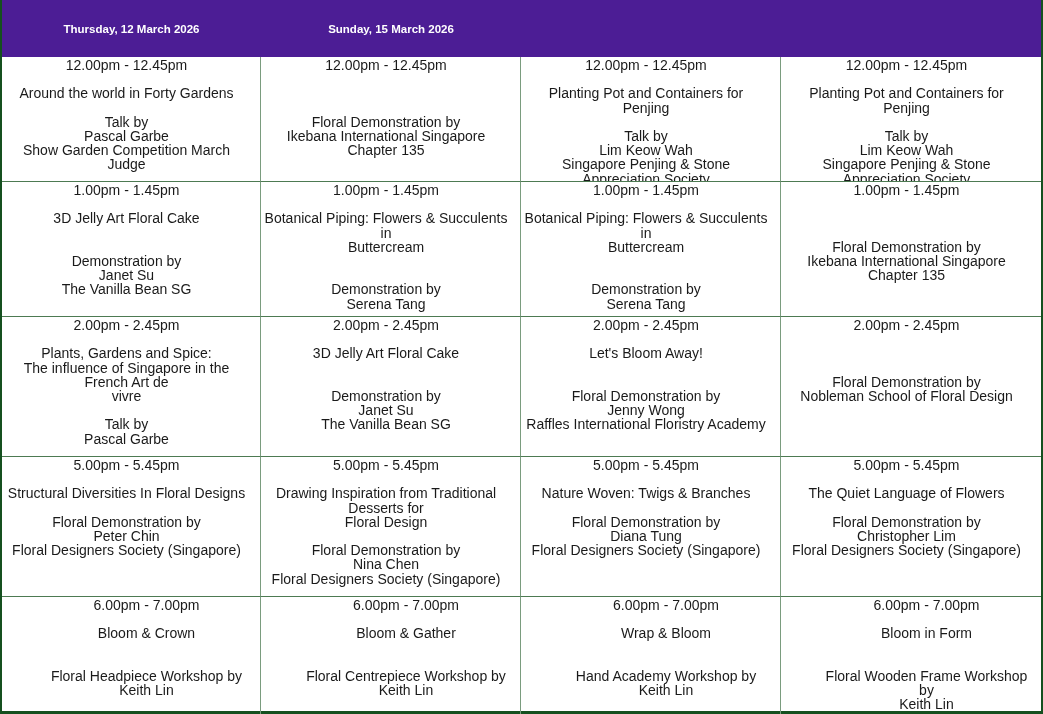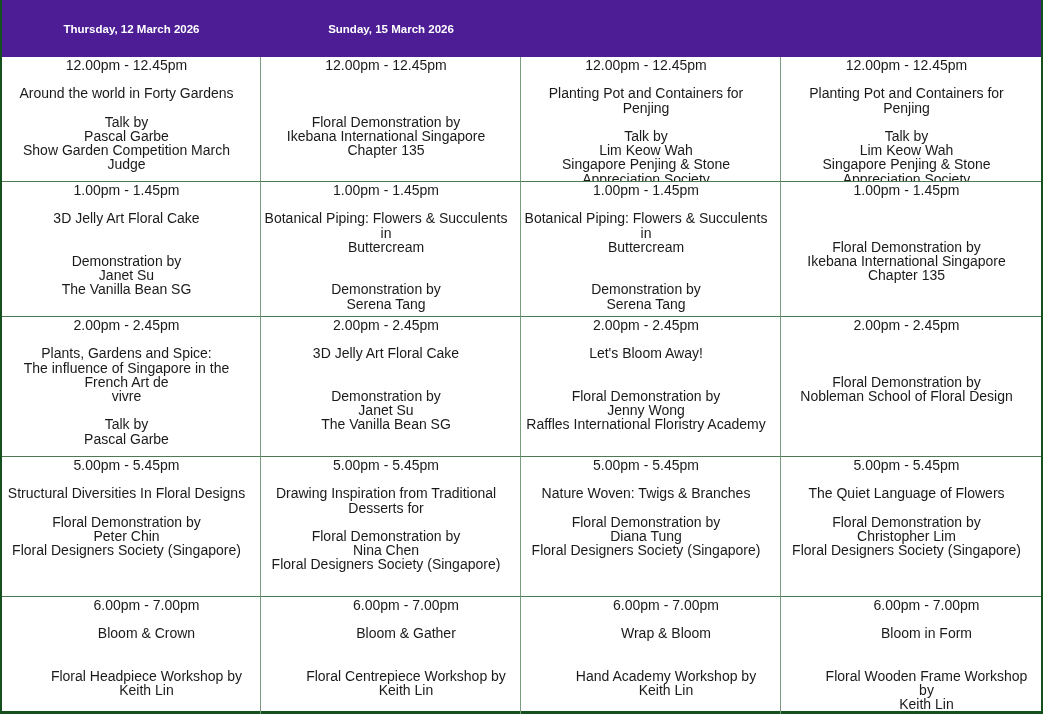--- a/index.html
+++ b/index.html
@@ -179,20 +179,21 @@
         <span class="line">Structural Diversities In Floral Designs</span>
         <span class="line"></span>
         <span class="line">Floral Demonstration by</span>
         <span class="line">Peter Chin</span>
         <span class="line">Floral Designers Society (Singapore)</span>
       </div>
       <div class="cell row-3">
         <span class="line">5.00pm - 5.45pm</span>
         <span class="line"></span>
         <span class="line">Drawing Inspiration from Traditional Desserts for</span>
+        <span class="line">Floral Design</span>
         <span class="line"></span>
         <span class="line">Floral Demonstration by</span>
         <span class="line">Nina Chen</span>
         <span class="line">Floral Designers Society (Singapore)</span>
       </div>
       <div class="cell row-3">
         <span class="line">5.00pm - 5.45pm</span>
         <span class="line"></span>
         <span class="line">Nature Woven: Twigs &amp; Branches</span>
         <span class="line"></span>

